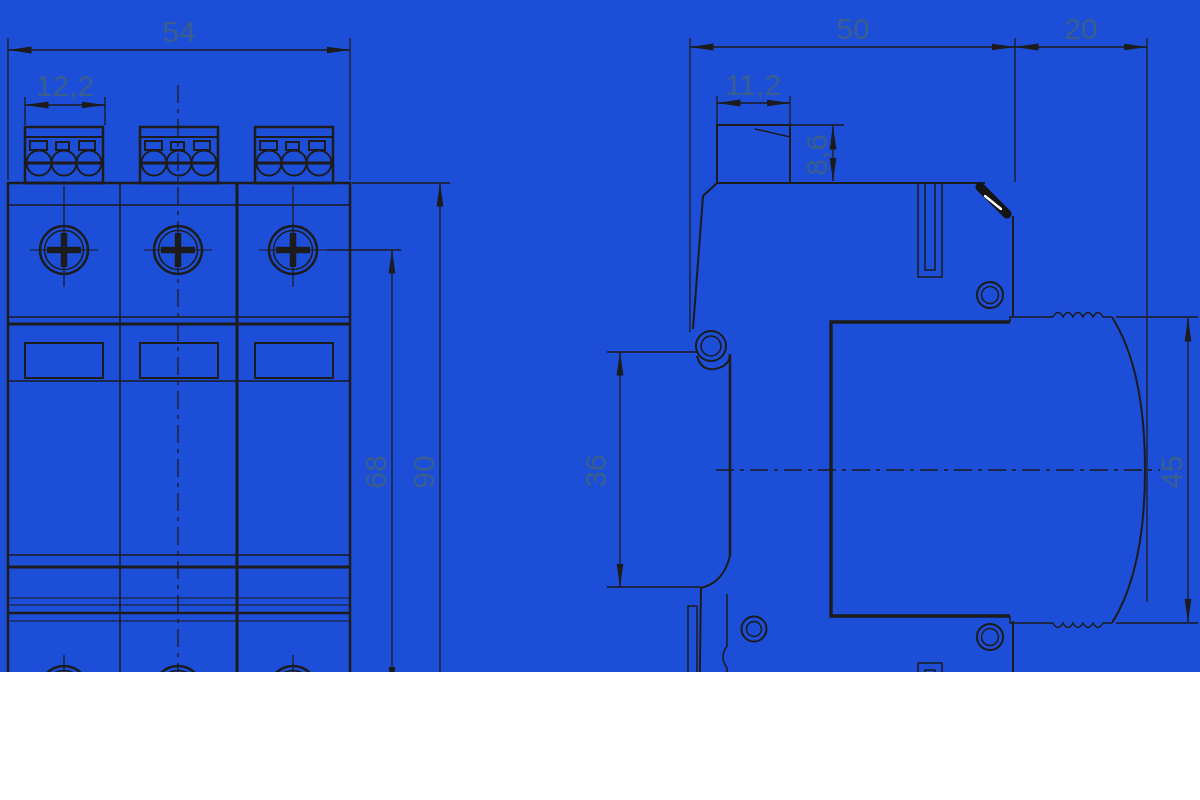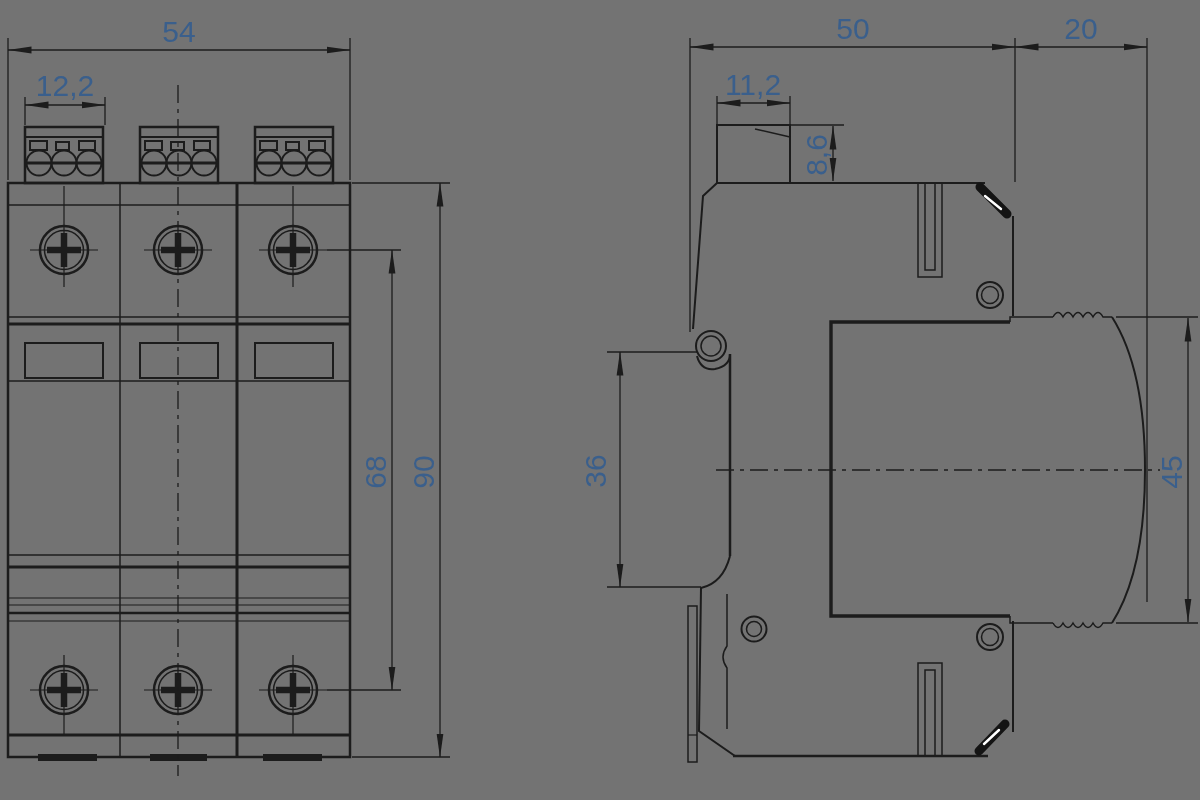--- a/index.html
+++ b/index.html
@@ -1,16 +1,16 @@
 <!DOCTYPE html>
 <html><head>
 <meta charset="utf-8">
 <style>
   html,body{margin:0;padding:0;background:#ffffff;}
-  .stage{width:1200px;height:800px;position:relative;background:#737373;overflow:hidden;}
+  .stage{width:1200px;height:672px;position:relative;background:#1d4ed8;overflow:hidden;}
   svg{display:block;}
   
   .ln  {stroke:#1c1c1c;fill:none;stroke-width:1.5;}
   .ln1 {stroke:#1c1c1c;fill:none;stroke-width:1.2;}
   .ln2 {stroke:#1c1c1c;fill:none;stroke-width:2;}
   .ln25{stroke:#1c1c1c;fill:none;stroke-width:2.5;}
   .ln3 {stroke:#1c1c1c;fill:none;stroke-width:3;}
   .ln34{stroke:#1c1c1c;fill:none;stroke-width:3.4;}
   .dim {stroke:#1c1c1c;fill:none;stroke-width:1.3;}
   .clx {stroke:#1c1c1c;fill:none;stroke-width:1.3;stroke-dasharray:18 6 4 6;}

